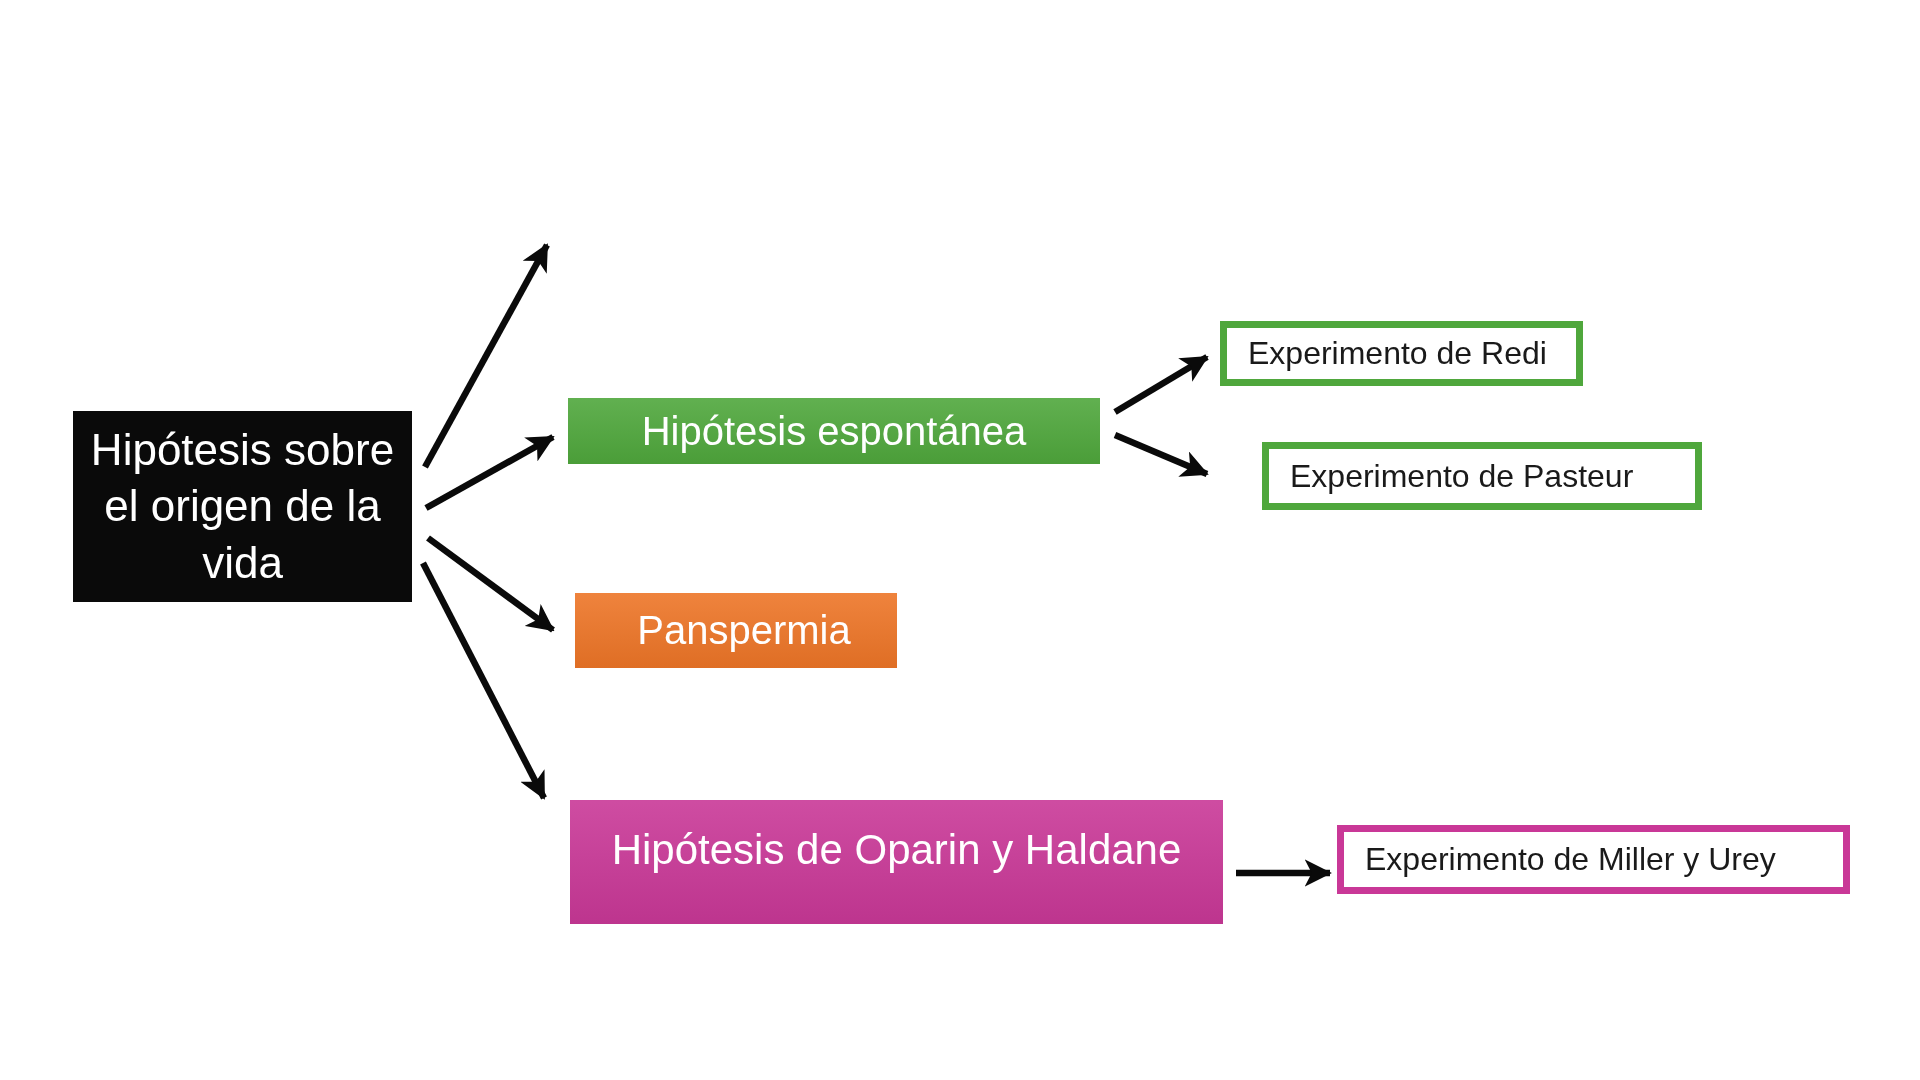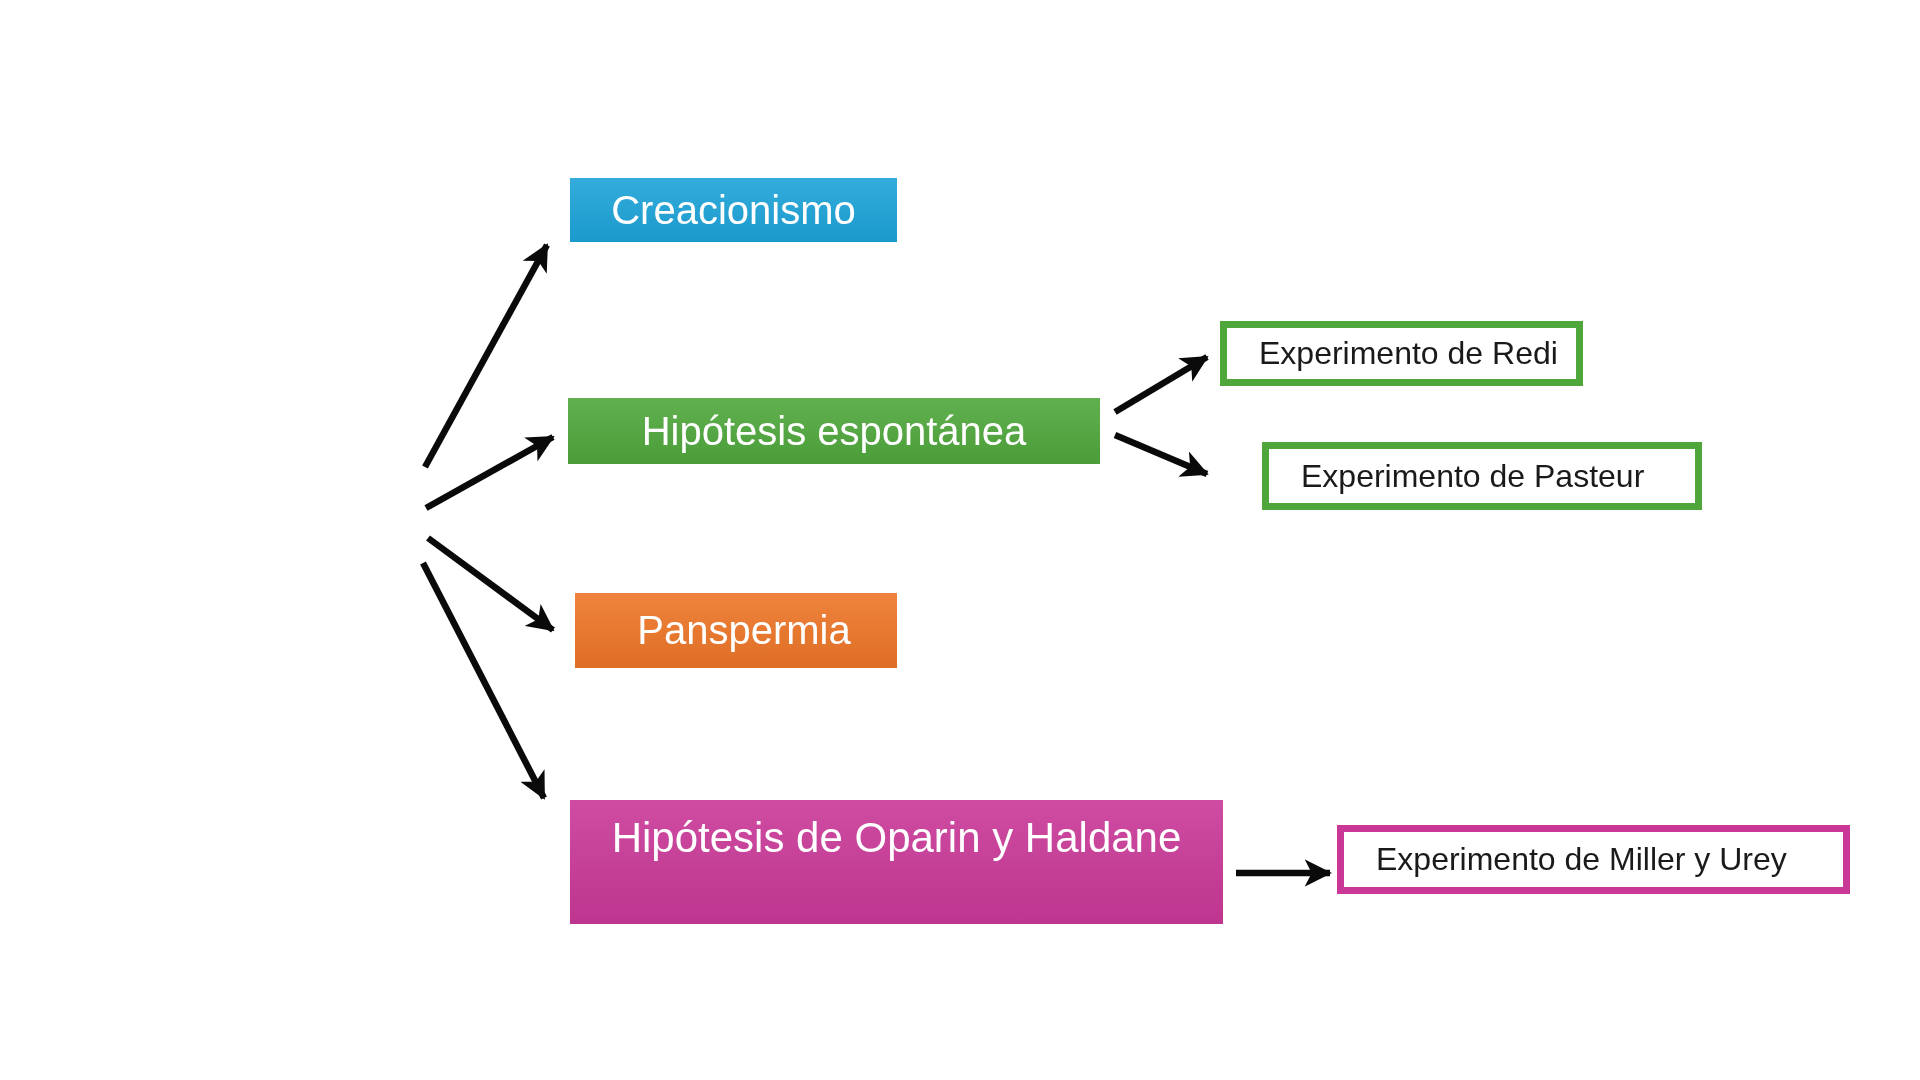--- a/index.html
+++ b/index.html
@@ -20,25 +20,25 @@
     left:73px;top:411px;width:339px;height:191px;
     background:var(--root-bg,#0a0a0a);
     font-size:44px;line-height:1.28;padding:6px 8px;
   }
   .branch{font-size:40px;background-image:linear-gradient(rgba(255,255,255,.10),rgba(0,0,0,.06));}
   .branch-creacionismo{left:570px;top:178px;width:327px;height:64px;}
   .branch-generacion{left:568px;top:398px;width:532px;height:66px;}
   .branch-panspermia{left:575px;top:593px;width:322px;height:75px;}
   .branch-oparin{
     left:570px;top:800px;width:653px;height:124px;
-    align-items:flex-start;padding-top:14px;font-size:42px;
+    align-items:flex-start;padding-top:26px;font-size:42px;
   }
   .experiment{
     background:#ffffff;color:#1a1a1a;font-size:32px;
-    justify-content:flex-start;padding-left:32px;text-align:left;
+    justify-content:flex-start;padding-left:21px;text-align:left;
   }
   .exp-redi{left:1220px;top:321px;width:363px;height:65px;}
   .exp-pasteur{left:1218px;top:442px;width:440px;height:68px;margin-left:44px;}
   .exp-miller{left:1337px;top:825px;width:513px;height:69px;}
 </style>
 </head>
 <body>
 
 <div class="canvas">
 
@@ -50,24 +50,24 @@
     </defs>
     <line class="connector" x1="425" y1="467" x2="547" y2="245" marker-end="url(#ah)"></line>
     <line class="connector" x1="426" y1="508" x2="553" y2="437" marker-end="url(#ah)"></line>
     <line class="connector" x1="428" y1="538" x2="553" y2="630" marker-end="url(#ah)"></line>
     <line class="connector" x1="423" y1="563" x2="544" y2="798" marker-end="url(#ah)"></line>
     <line class="connector" x1="1115" y1="412" x2="1207" y2="357" marker-end="url(#ah)"></line>
     <line class="connector" x1="1115" y1="435" x2="1207" y2="474" marker-end="url(#ah)"></line>
     <line class="connector" x1="1236" y1="873" x2="1330" y2="873" marker-end="url(#ah)"></line>
   </svg>
 
+  <div class="node root-node">
+    <span>Hipótesis sobre el origen de la vida</span>
+  </div>
 
-  <div class="node branch branch-creacionismo" style="background-color: rgb(28, 163, 216);">
-    <span>Creacionismo</span>
-  </div>
 
   <div class="node branch branch-generacion" style="background-color: rgb(79, 167, 60);">
     <span>Hipótesis espontánea</span>
   </div>
 
   <div class="node branch branch-panspermia" style="background-color: rgb(237, 117, 39); padding-left: 16px;">
     <span>Panspermia</span>
   </div>
 
   <div class="node branch branch-oparin" style="background-color: rgb(201, 56, 151);">

